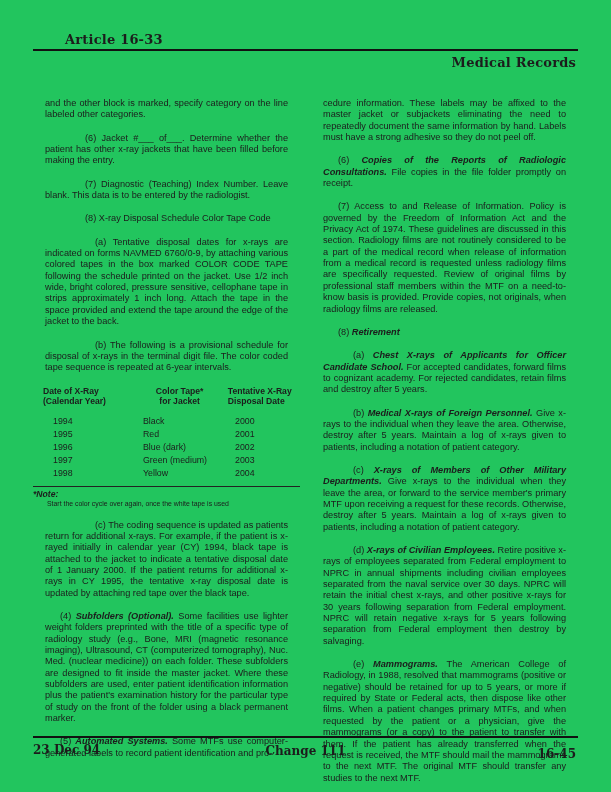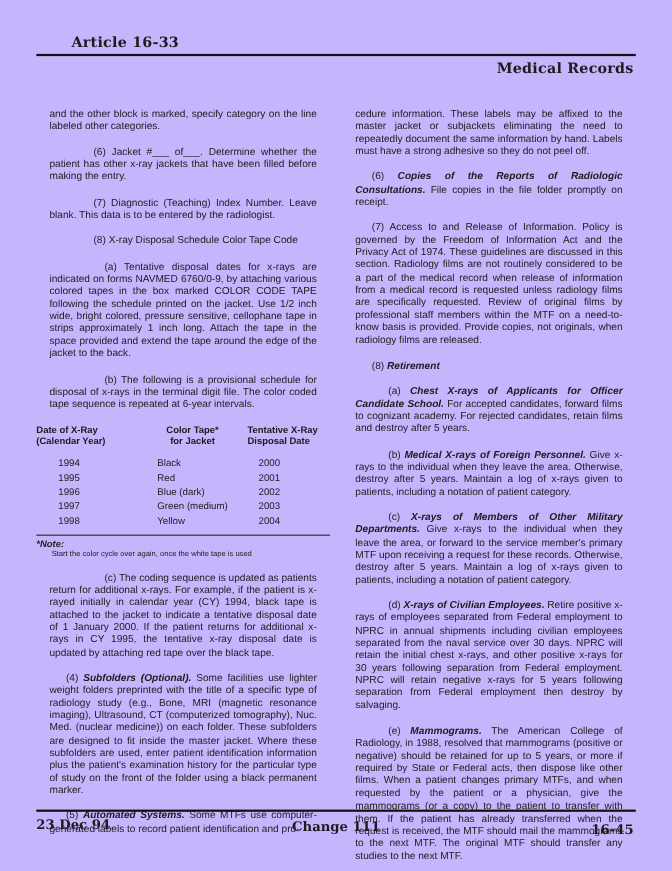--- a/index.html
+++ b/index.html
@@ -6,21 +6,21 @@
   body{
     width:611px;height:792px;
     background:#e9e9e7;
     font-family:"Liberation Sans", sans-serif;
     color:#1c1c1c;
     -webkit-font-smoothing:antialiased;
   }
   .page{
     position:relative;
     width:611px;height:792px;
-    background:#c4b5fd;
+    background:#22c55e;
     box-sizing:border-box;
     padding:30px 33px 0 33px;
     overflow:hidden;
   }
   
   .hdr{position:relative;height:44px;}
   .hdr .article{
     font-family:"DejaVu Serif", serif;
     font-weight:700;font-size:13px;letter-spacing:.2px;
     position:absolute;left:32px;top:2px;
@@ -46,21 +46,21 @@
     text-align:justify;
   }
   .col p{margin:12px;}
   .i1{text-indent:15px;}
   .i2{text-indent:30px;}
   .i3{text-indent:40px;}
   .i4{text-indent:50px;}
   .bi{font-weight:700;font-style:italic;}
   
   .xtable{margin:10px 0 4px 0;}
-  .xtable .thead{display:flex;font-weight:700;font-size:8.6px;line-height:10.5px;}
+  .xtable .thead{display:flex;font-weight:700;font-size:8.6px;line-height:10.5px;margin-left:10px;}
   .xtable .trow{display:flex;font-size:8.8px;line-height:13.2px;}
   .xtable .c1{width:96px;padding-left:6px;box-sizing:border-box;}
   .xtable .c2{width:92px;text-align:left;padding-left:14px;box-sizing:border-box;}
   .xtable .c3{width:79px;text-align:left;padding-left:14px;box-sizing:border-box;}
   .xtable .thead .c1{padding-left:0;}
   .xtable .thead .c2{text-align:center;padding-left:0;}
   .xtable .thead .c3{padding-left:4px;}
   .xtable .gap{height:8px;}
   .xtable .c1 .yr{padding-left:14px;}
   .trule{height:1px;background:#222;margin:5px 0 2px 0;}

